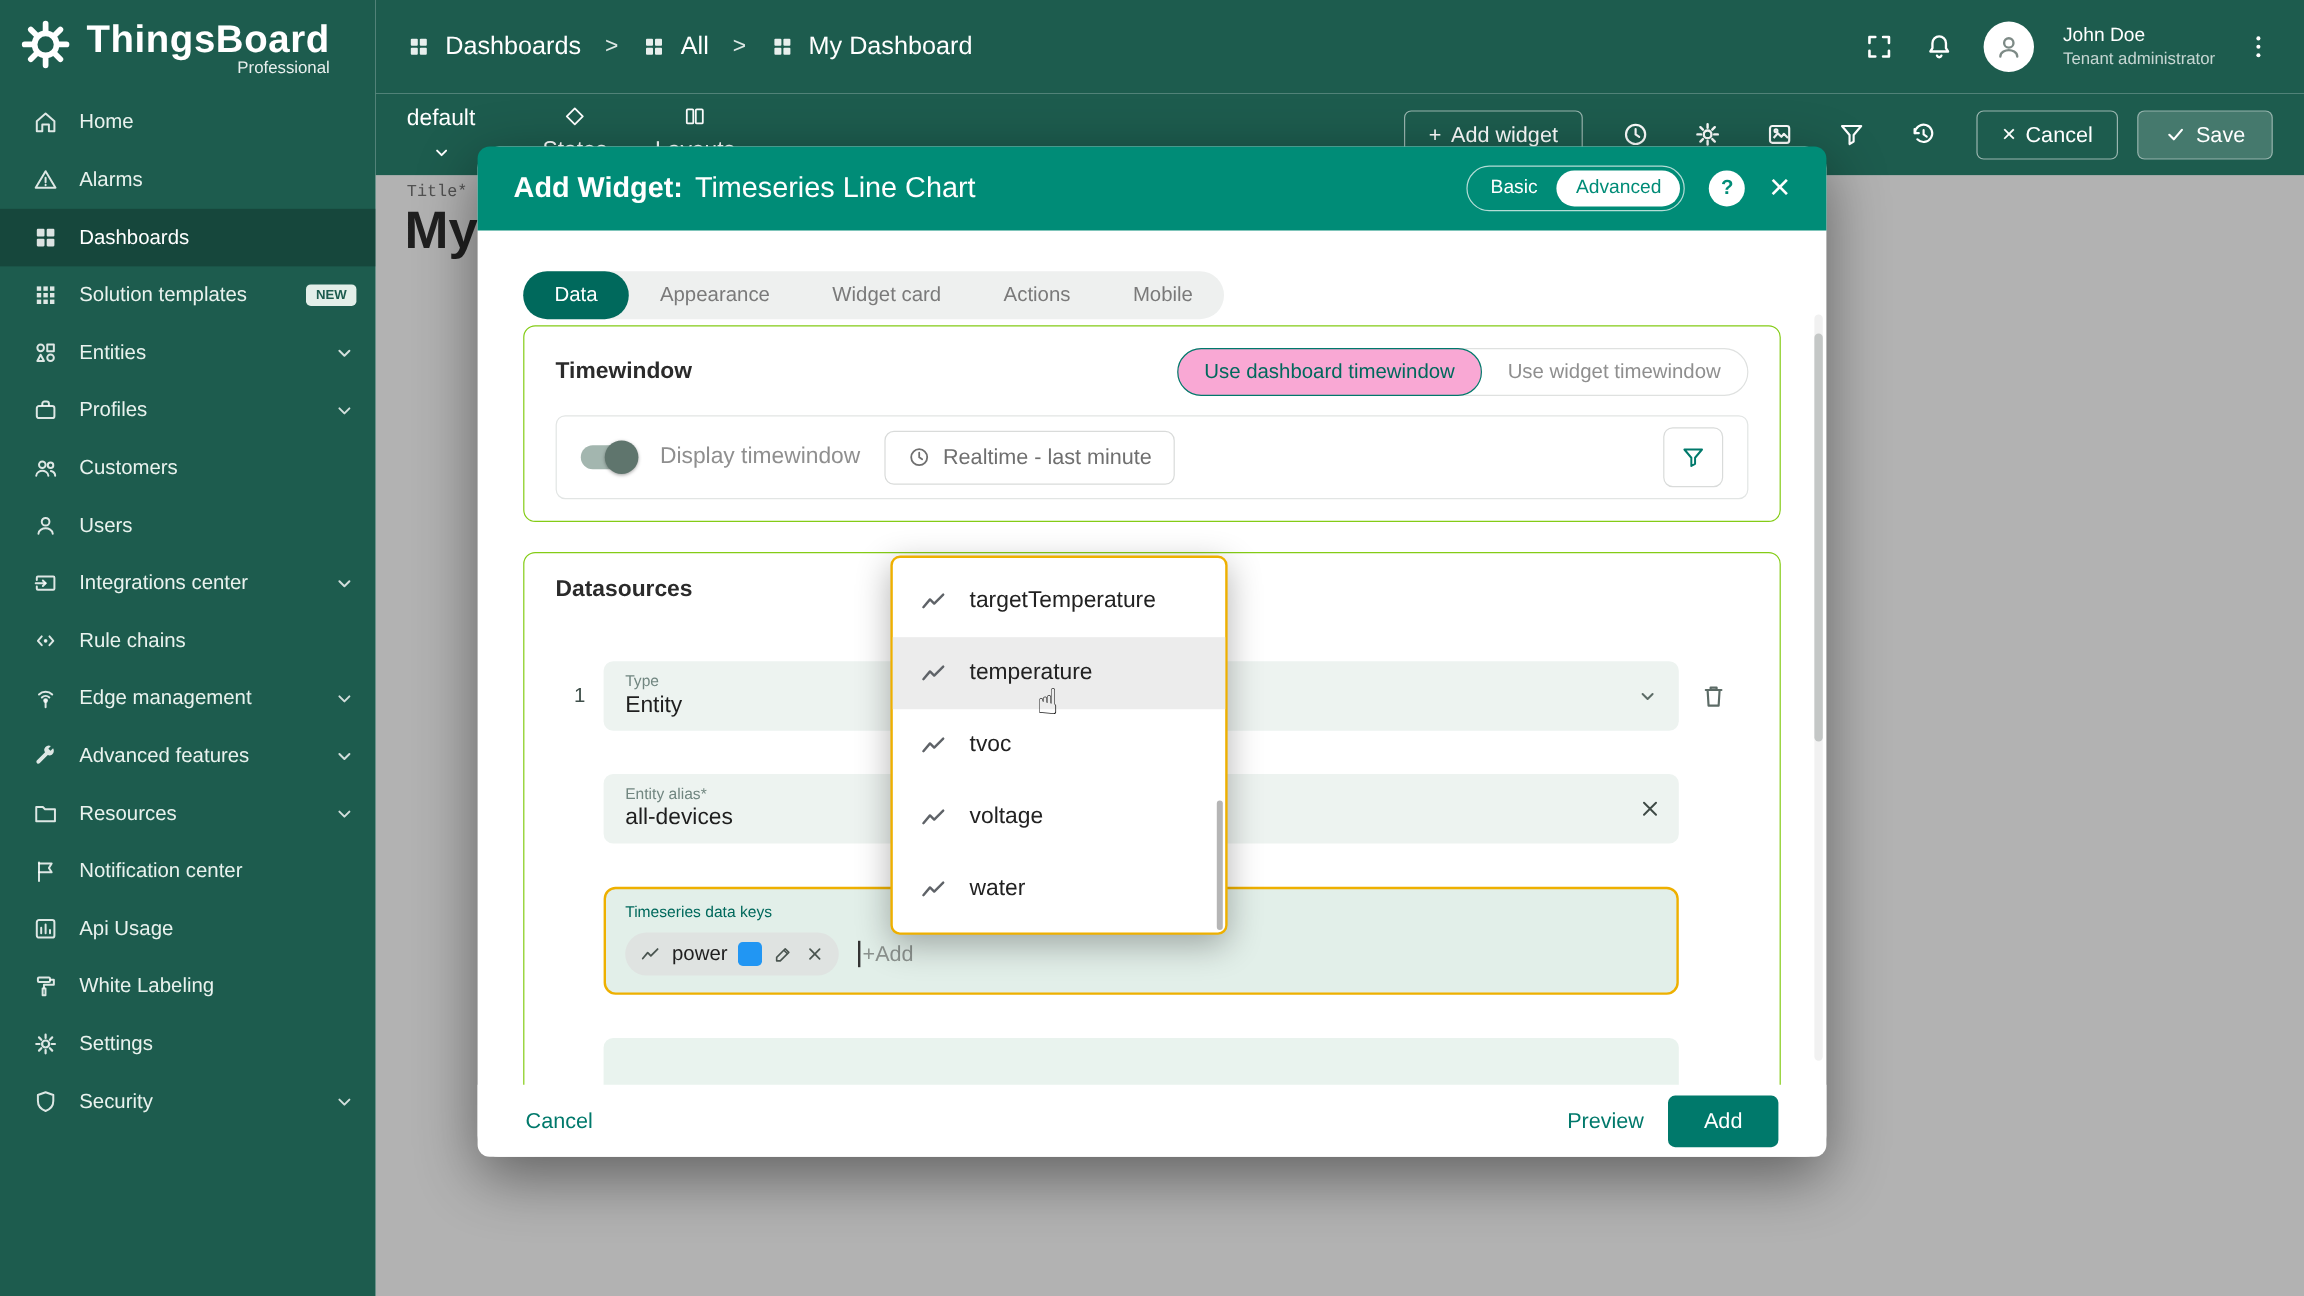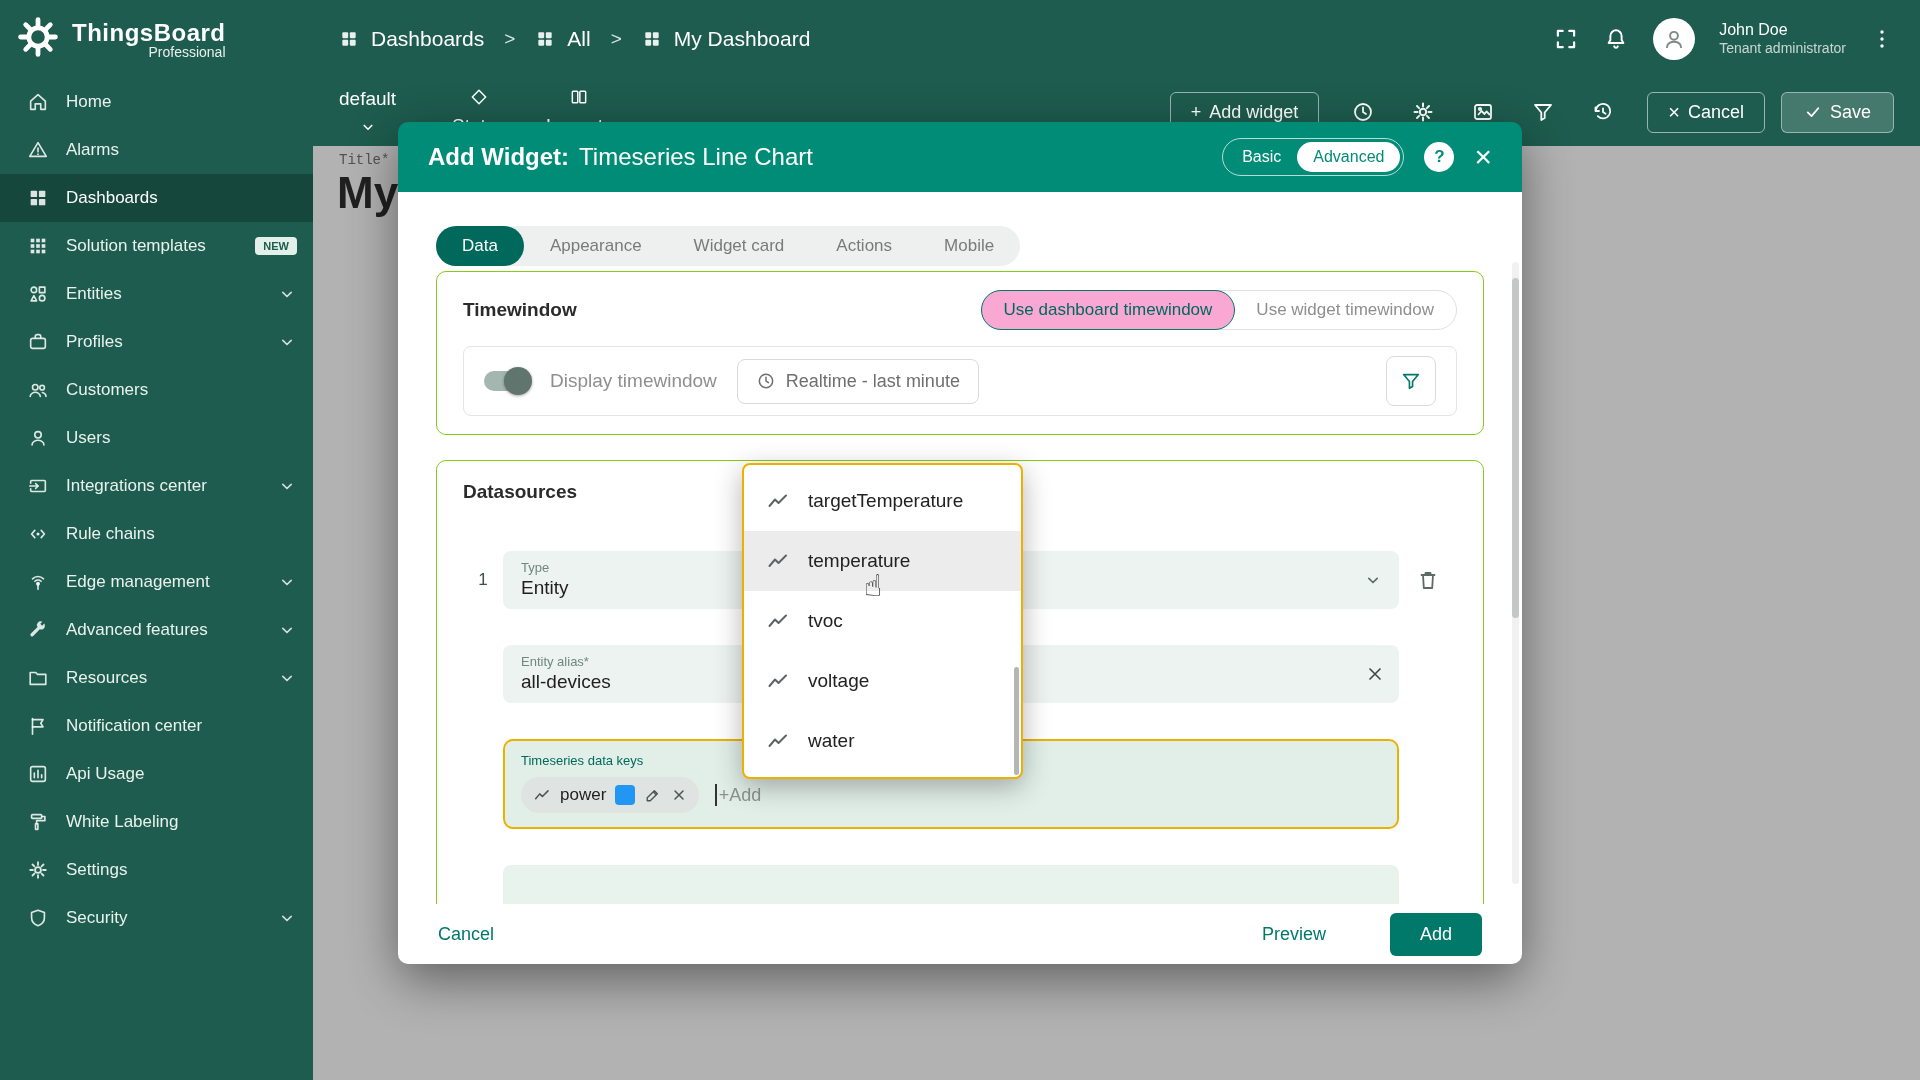--- a/index.html
+++ b/index.html
@@ -3,21 +3,21 @@
 <meta charset="utf-8">
 <style>
   html,body{margin:0;padding:0;}
   body{width:1920px;height:1080px;overflow:hidden;font-family:"Liberation Sans",sans-serif;background:#fff;}
   .app{position:relative;width:1920px;height:1080px;overflow:hidden;}
 
   
   .sidebar{position:absolute;left:0;top:0;width:313px;height:1080px;background:var(--sidebar,#1d5c4e);color:#fff;z-index:3;}
   .logo{height:78px;display:flex;align-items:center;gap:12px;padding:0 16px;}
   .logo-gear{color:#fff;}
-  .logo-text .lt-name{font-size:24px;font-weight:bold;letter-spacing:.5px;}
+  .logo-text .lt-name{font-size:32px;font-weight:bold;letter-spacing:.5px;}
   .logo-text .lt-ed{font-size:14px;text-align:right;opacity:.9;margin-top:-3px;}
   .side-item{height:48px;display:flex;align-items:center;gap:16px;padding:0 16px 0 26px;font-size:17px;color:#e9f2ee;cursor:pointer;}
   .side-item.active{background:rgba(0,0,0,.22);color:#fff;}
   .sicon{width:24px;height:24px;flex:0 0 24px;display:flex;align-items:center;justify-content:center;color:rgba(255,255,255,.85);}
   .slabel{flex:1;white-space:nowrap;overflow:hidden;}
   .chev{color:rgba(255,255,255,.8);display:flex;}
   .badge-new{background:#e3efe9;color:#1d5c4e;font-size:11px;font-weight:bold;padding:3px 8px;border-radius:4px;}
 
   
   .topbar{position:absolute;left:313px;right:0;top:0;height:78px;background:var(--topbar,#1d5c4e);display:flex;align-items:center;padding:0 26px;color:#fff;z-index:1;}
@@ -91,21 +91,21 @@
   .chip-label{font-size:17px;color:#1f1f1f;}
   .color-box{width:20px;height:20px;border-radius:4px;background:var(--chip_blue,#2196f3);cursor:pointer;}
   .chip-icon,.pencil,.chip-x{color:#4a5550;display:flex;cursor:pointer;}
   .chip-icon{cursor:default;}
   .add-ph{display:flex;align-items:center;gap:2px;color:#8c938f;font-size:18px;cursor:text;}
   .text-caret{width:1.5px;height:22px;background:#333;}
   .strip{grid-column:2;height:44px;background:#e9f3ee;border-radius:8px 8px 0 0;}
 
   .modal-footer{position:absolute;left:0;right:0;bottom:0;height:60px;background:#fff;border-radius:0 0 10px 10px;display:flex;align-items:center;padding:0 40px;z-index:5;}
   .link-btn{color:var(--primary_dark,#00796b);font-size:18px;cursor:pointer;}
-  .preview-btn{margin-left:auto;margin-right:64px;}
+  .preview-btn{margin-left:auto;margin-right:20px;}
   .add-btn{background:var(--primary_dark,#00796b);color:#fff;border:none;border-radius:6px;padding:11px 30px;font-size:18px;cursor:pointer;}
 
   .modal-sb-track{position:absolute;right:3px;top:140px;bottom:80px;width:7px;background:#f1f1f1;border-radius:4px;}
   .modal-sb-thumb{position:absolute;right:3px;top:156px;width:7px;height:340px;background:#c4c7c6;border-radius:4px;cursor:grab;}
 
   
   .dropdown{position:absolute;left:742px;top:463px;width:277px;background:#fff;border:2px solid var(--amber,#eeb000);border-radius:8px;box-shadow:0 8px 28px rgba(0,0,0,.3);z-index:40;padding:6px 0;}
   .dd-item{display:flex;align-items:center;gap:18px;height:60px;padding:0 22px;font-size:19px;color:#222;cursor:pointer;}
   .dd-item.hover{background:#ececec;}
   .dd-icon{display:flex;color:#5f6368;}

